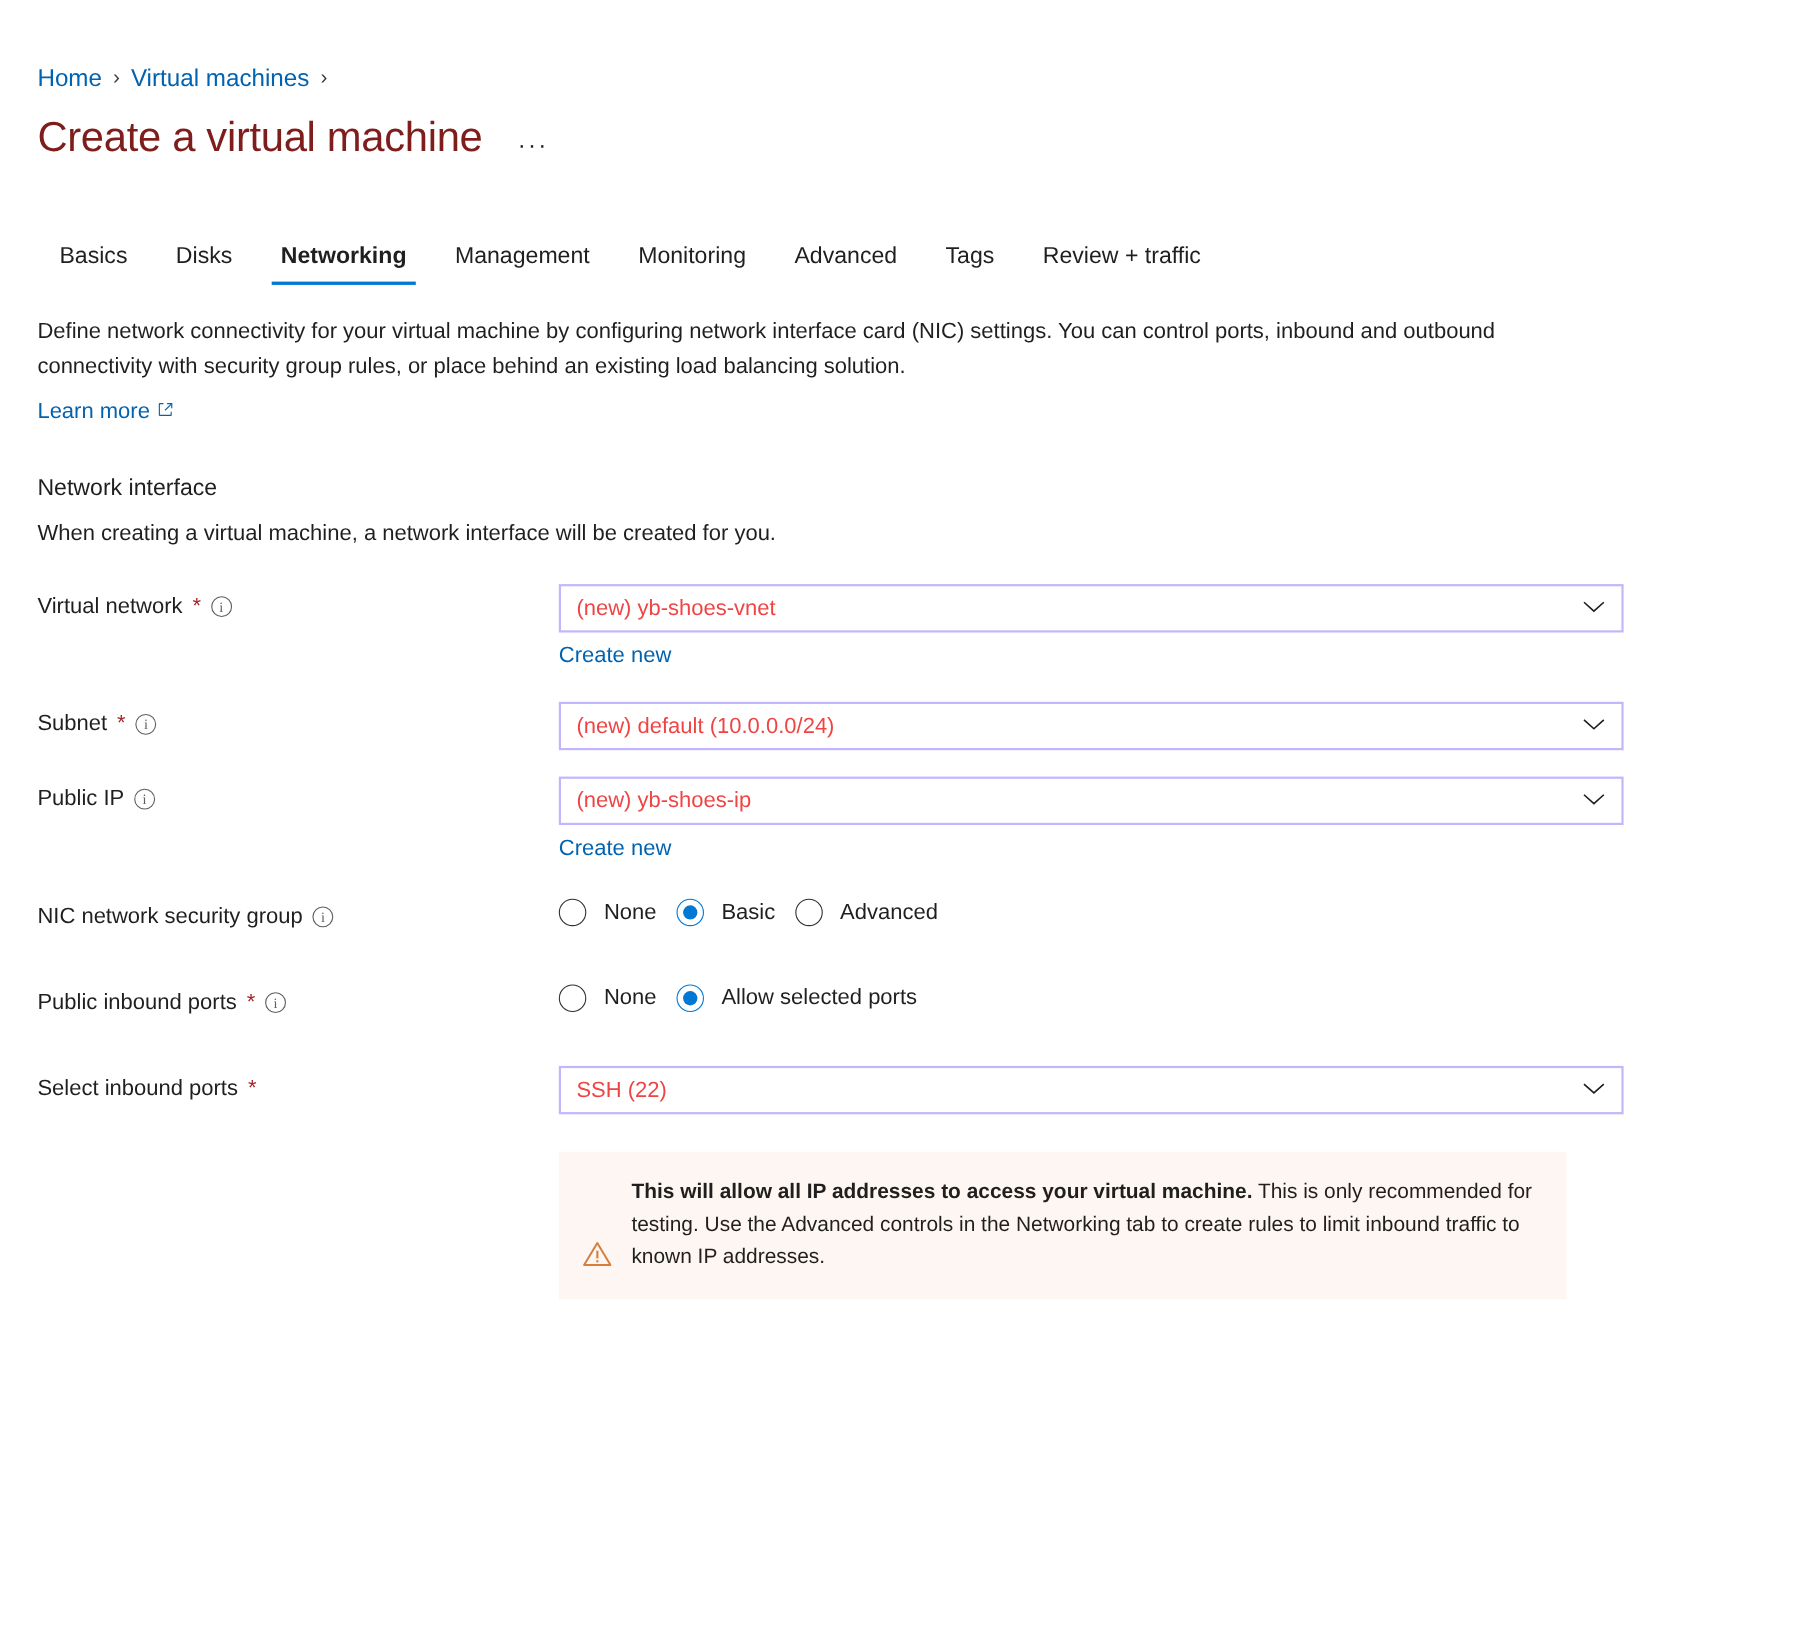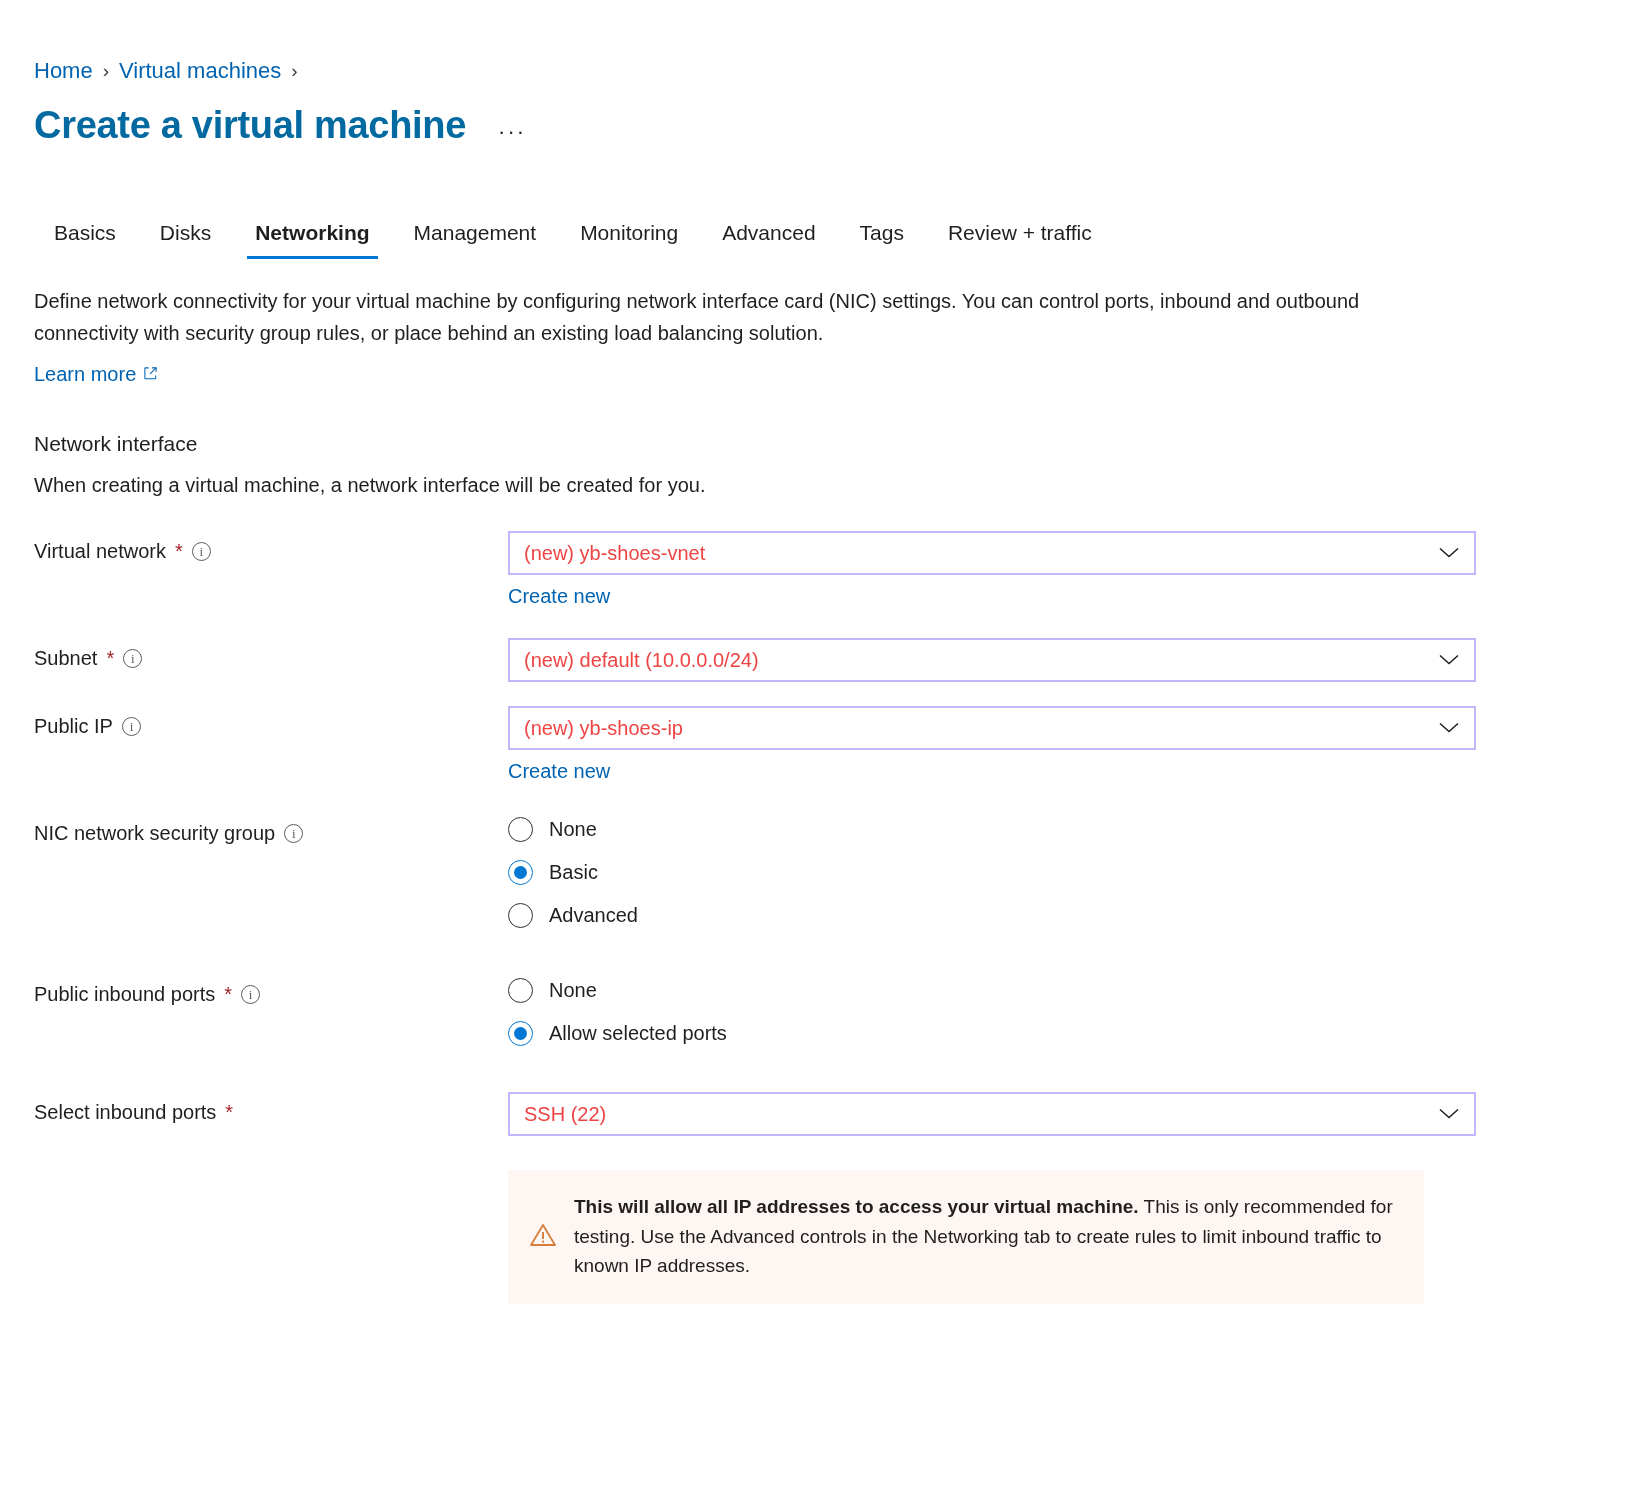--- a/index.html
+++ b/index.html
@@ -42,23 +42,23 @@
 
   
   .title-row {
     display: flex;
     align-items: center;
     gap: 26px;
     padding: 20px 0 0 34px;
   }
   .page-title {
     font-size: 38px;
-    font-weight: bold;
+    font-weight: normal;
     letter-spacing: -0.3px;
-    color: #0369a1;
+    color: #7f1d1d;
   }
   .ellipsis-btn {
     font-size: 22px;
     color: #201f1e;
     letter-spacing: 2px;
     cursor: pointer;
     padding: 4px 6px;
     line-height: 1;
     margin-top: 12px;
   }
@@ -201,21 +201,20 @@
     cursor: pointer;
   }
 
   .gap-sm { height: 24px; }
   .gap-md { height: 30px; }
   .gap-lg { height: 46px; }
 
   
   .radio-group {
     display: flex;
-    flex-direction: column;
     gap: 18px;
     padding-top: 4px;
   }
   .radio-item {
     display: flex;
     align-items: center;
     gap: 16px;
     font-size: 20px;
     cursor: pointer;
   }
@@ -243,21 +242,21 @@
   }
 
   
   .warn {
     margin: 34px 0 0 0;
     width: 916px;
     background: #fdf6f3;
     padding: 22px 24px 24px 22px;
     display: flex;
     gap: 18px;
-    align-items: center;
+    align-items: flex-end;
   }
   .warn-icon {
     flex: 0 0 auto;
     margin-top: 2px;
   }
   .warn-text {
     font-size: 19px;
     line-height: 1.55;
     color: #201f1e;
   }

